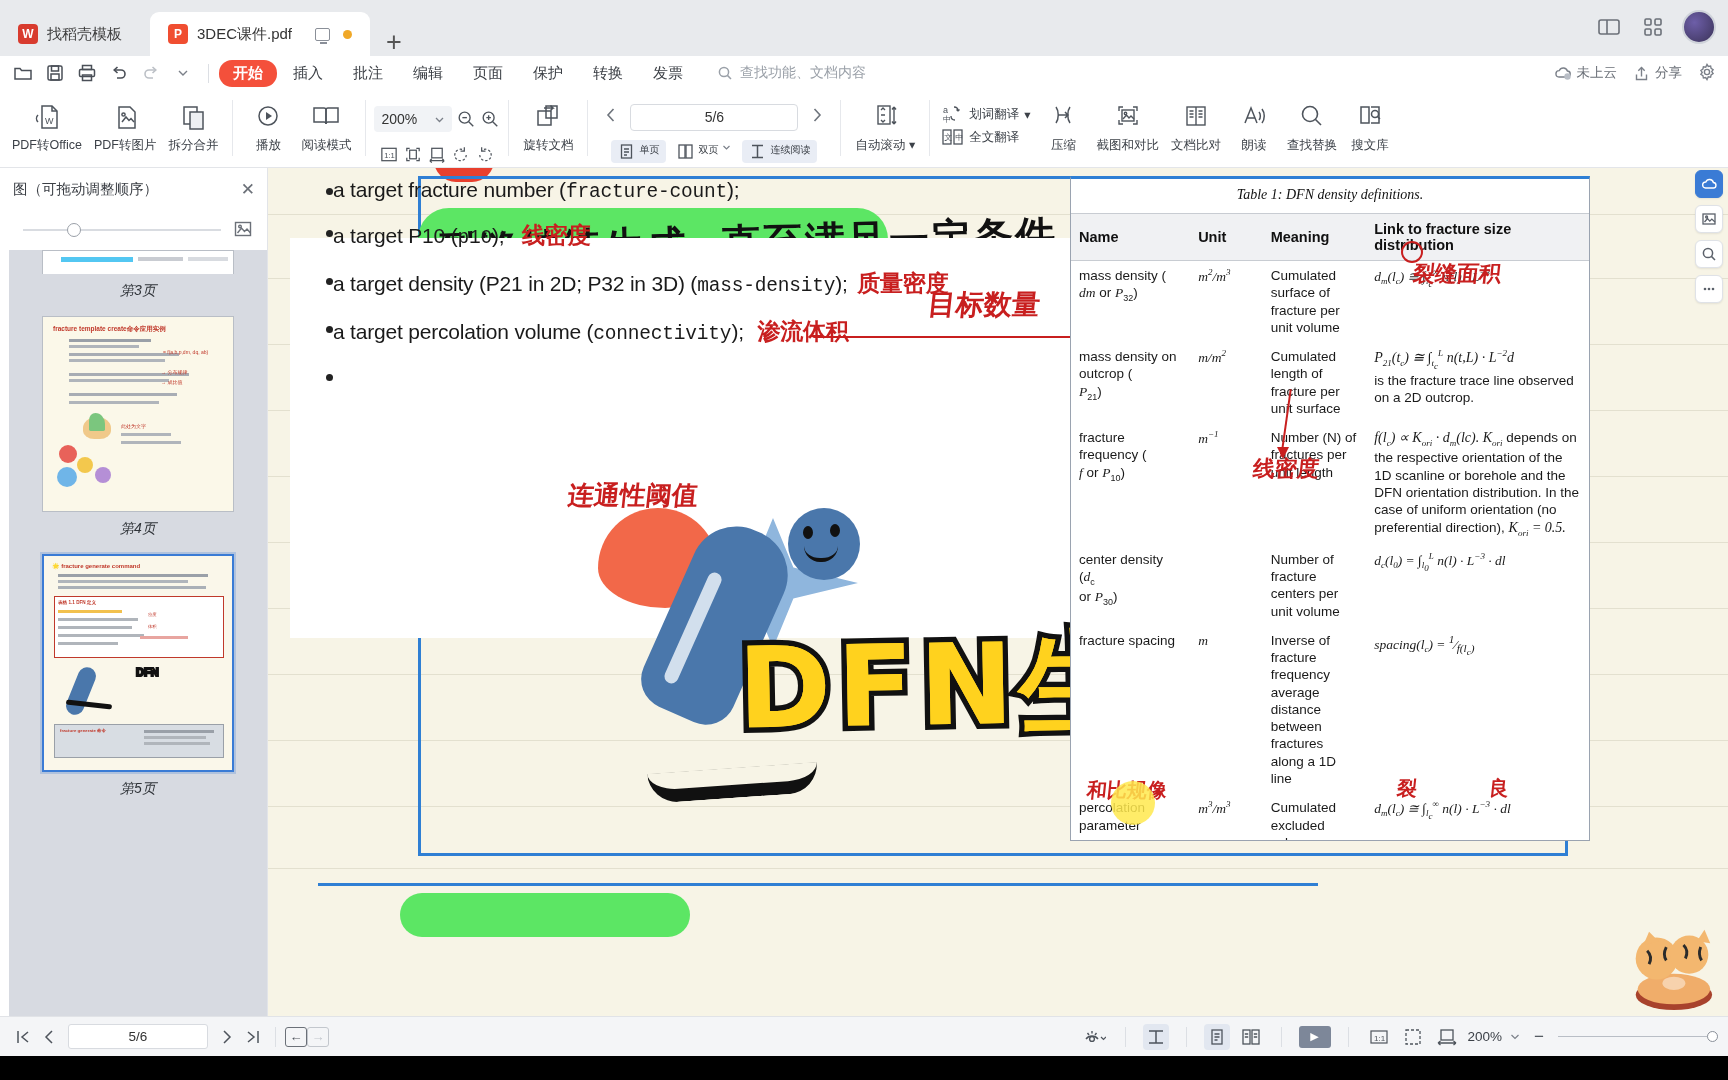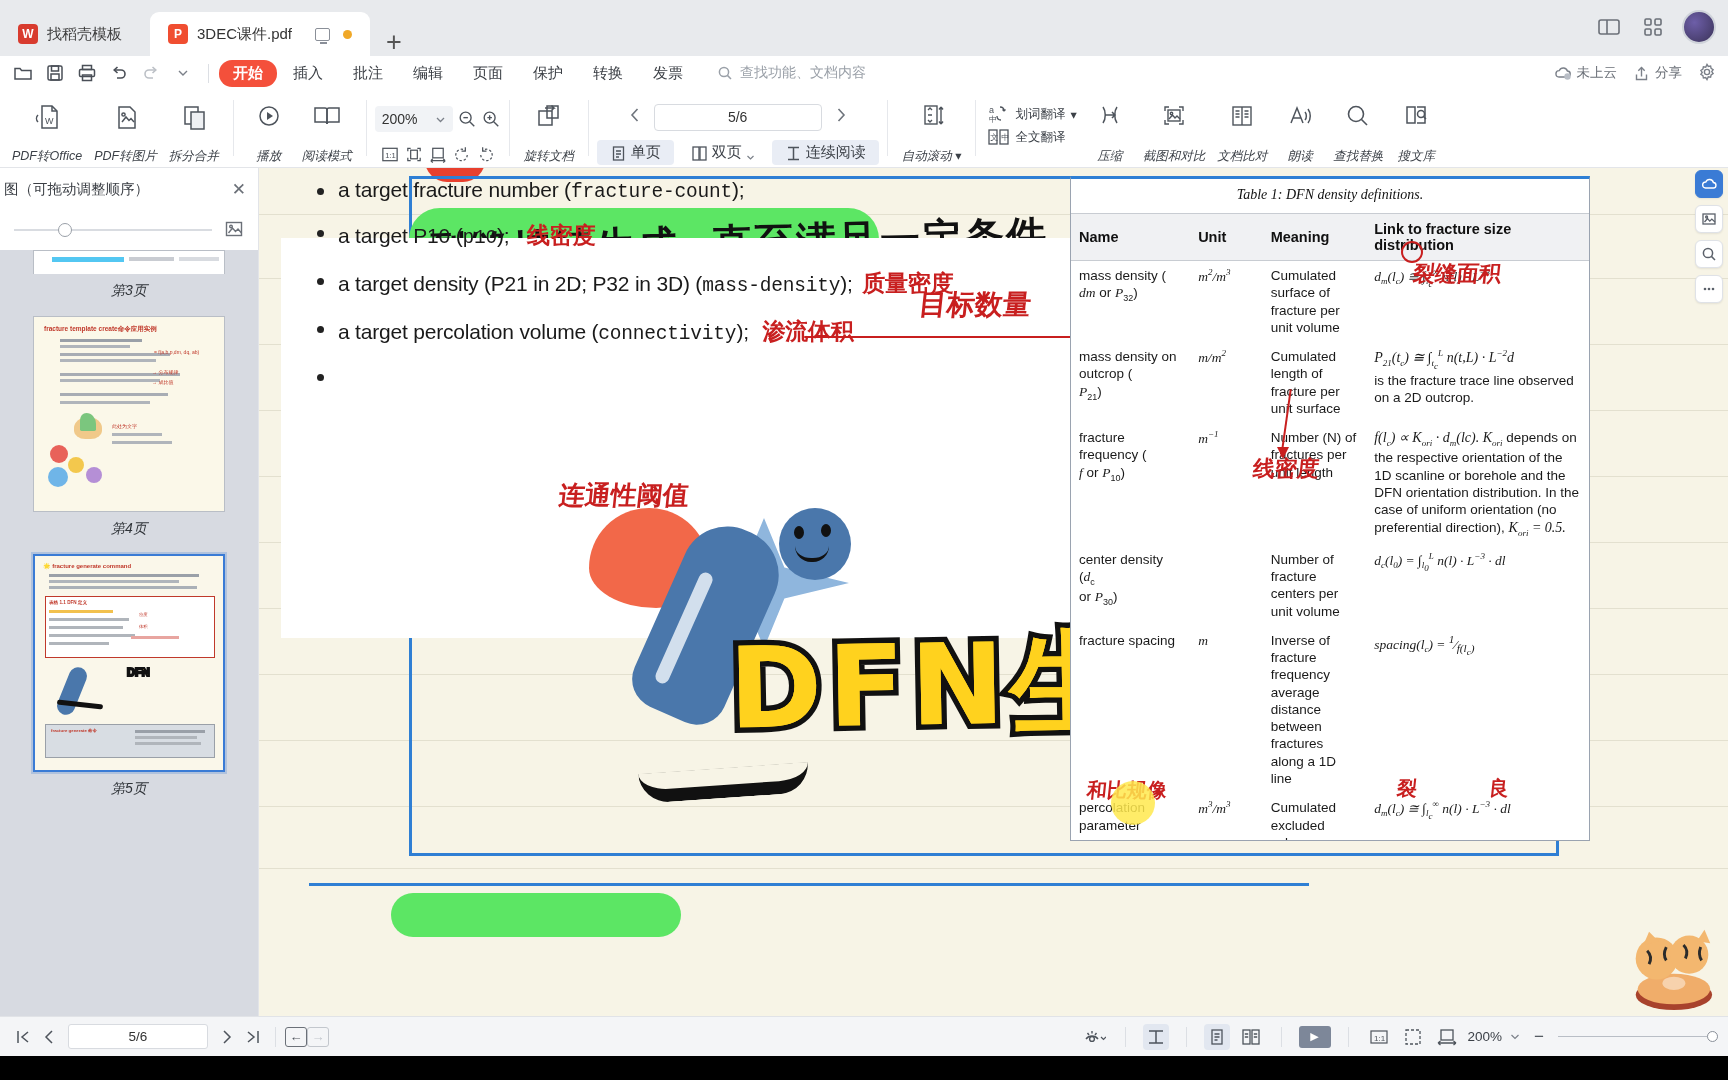--- a/index.html
+++ b/index.html
@@ -41,38 +41,38 @@
   .menubar-right { position:absolute; right:12px; display:flex; align-items:center; gap:16px;
                    color:#6b7078; font-size:13.5px; }
   .mbr-item { display:flex; align-items:center; gap:5px; }
 
   
   .ribbon { height:78px; background:#fff; display:flex; align-items:flex-start; padding:4px 6px 0 6px;
             border-bottom:1px solid #e3e5e9; position:relative; }
   .rb-btn { display:flex; flex-direction:column; align-items:center; justify-content:flex-start;
             min-width:54px; padding:4px 6px 0 6px; }
   .rb-ico { height:38px; display:flex; align-items:center; justify-content:center; color:#4e545c; }
-  .rb-lab { font-size:12.5px; color:#3c4148; margin-top:12px; white-space:nowrap;font-style:italic; }
+  .rb-lab { font-size:12.5px; color:#3c4148; margin-top:1px; white-space:nowrap; }
   .rb-sep { width:1px; height:56px; background:#e6e8ec; margin:6px 8px 0 8px; }
   .rb-col { display:flex; flex-direction:column; align-items:center; }
   .rb-row1 { display:flex; align-items:center; gap:4px; height:38px; }
   .rb-row2 { display:flex; align-items:center; gap:4px; font-size:12.5px; color:#3c4148; }
   .zoomsel { display:flex; align-items:center; justify-content:space-between; width:78px; height:26px;
              background:#f1f3f6; border-radius:4px; padding:0 7px; font-size:14px; color:#333; }
   .pageinput { width:168px; height:27px; border:1px solid #d8dbe0; border-radius:4px; background:#fff;
                display:flex; align-items:center; justify-content:center; font-size:14px; color:#333; }
   .chev { color:#6e747c; font-size:17px; padding:0 8px; }
-  .seg { display:flex; align-items:flex-end; gap:4px; padding:3px 13px; border-radius:4px; font-size:15px; color:#3c4148;}
+  .seg { display:flex; align-items:flex-start; gap:4px; padding:3px 7px; border-radius:4px; font-size:10px; color:#3c4148;}
   .seg.on { background:#e9edf5; }
   .tiny-ic { width:20px; height:20px; display:flex; align-items:center; justify-content:center; color:#4e545c;}
   .two-line { display:flex; flex-direction:column; gap:3px; }
   .tl-row { display:flex; align-items:center; gap:5px; font-size:12.5px; color:#3c4148; }
 
   
-  .workarea { position:absolute; top:168px; left:0; right:0; bottom:64px; display:flex; background:#fff; }
+  .workarea { position:absolute; top:168px; left:0; right:0; bottom:64px; display:flex; background:#fff;padding-left:9px; }
 
   
   .sidebar { width:259px; background:#fff; border-right:1px solid #e2e4e8; display:flex; flex-direction:column; }
   .sb-head { height:42px; display:flex; align-items:center; justify-content:space-between; padding:0 12px 0 4px;}
   .sb-title { font-size:14.5px; color:#3b3f45; white-space:nowrap; overflow:hidden; }
   .sb-close { color:#6b7078; font-size:17px; }
   .sb-slider { height:40px; display:flex; align-items:center; padding:0 14px; gap:12px; }
   .slider-track { flex:1; height:2px; background:#d9dce1; position:relative; }
   .slider-knob { position:absolute; left:22%; top:-6px; width:14px; height:14px; border-radius:50%;
                  background:#fff; border:1.6px solid #9aa0a8; }
@@ -84,21 +84,21 @@
   .thumb-top-strip { width:192px; height:24px; background:#fff; border:1px solid #b9bec6; border-bottom:none;}
 
   
   .canvas { flex:1; background:#f0f1f3; position:relative; overflow:hidden; }
   .pagepaper { position:absolute; left:0; top:0; right:0; bottom:0; background:#f7f4e6; }
   .rule { position:absolute; left:0; right:0; height:1px; background:#e3e0cf; }
   .slide-frame { position:absolute; left:150px; top:8px; width:1150px; height:680px;
                  border:3px solid #2f7fd4; background:transparent; }
   .slide-white { position:absolute; left:22px; top:70px; width:1110px; height:400px; background:#fff; }
   .bullets { position:absolute; left:58px; top:10px; width:1000px; color:#1a1a1a; }
-  .bullet { display:flex; align-items:flex-start; gap:14px; margin-bottom:17px; font-size:21px;
+  .bullet { display:flex; align-items:flex-start; margin-bottom:17px; font-size:21px;
             font-family:"Liberation Sans", sans-serif; letter-spacing:-0.2px; }
   .bdot { width:7px; height:7px; border-radius:50%; background:#222; margin-top:10px; flex:none; }
   .mono { font-family:"Liberation Mono","DejaVu Sans Mono",monospace; font-size:19.5px; }
   .green-hl { background:#5ee06a; padding:0 3px; }
 
   .cn-hand { font-family:"DejaVu Sans", sans-serif; color:#c81f1f; font-weight:bold; font-size:23px;
              transform:skewX(-6deg); }
   .green-blob { position:absolute; background:#5ce664; border-radius:34px; }
   .title-hand { position:absolute; font-size:40px; color:#111; font-weight:bold;
                 font-family:"DejaVu Sans", sans-serif; letter-spacing:2px; transform:rotate(-1.5deg); }

